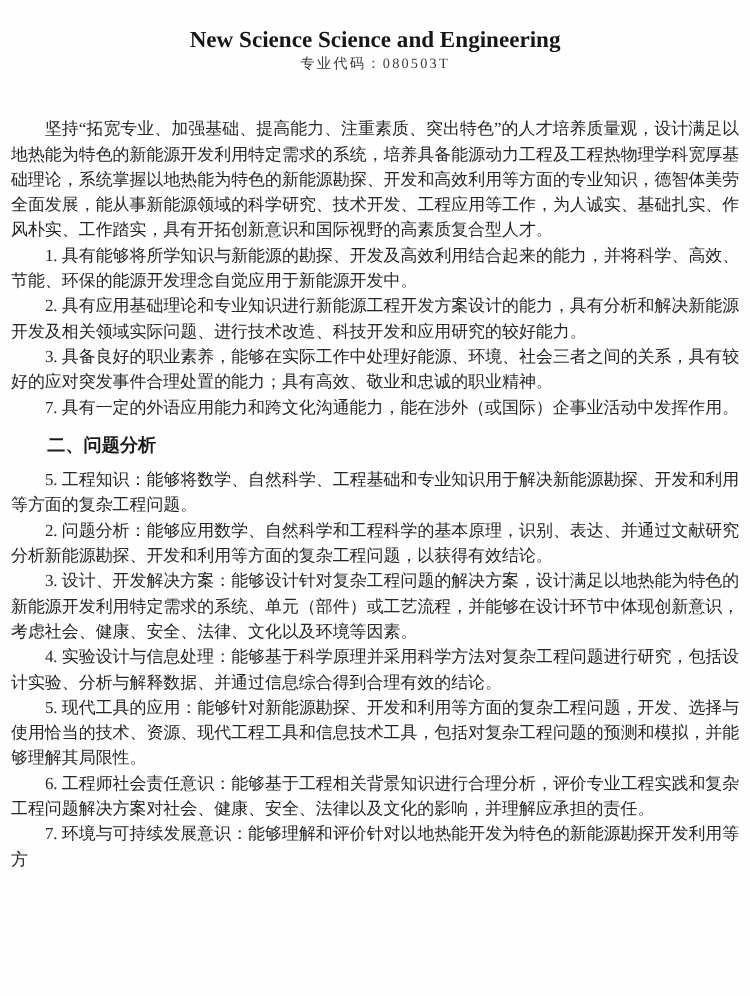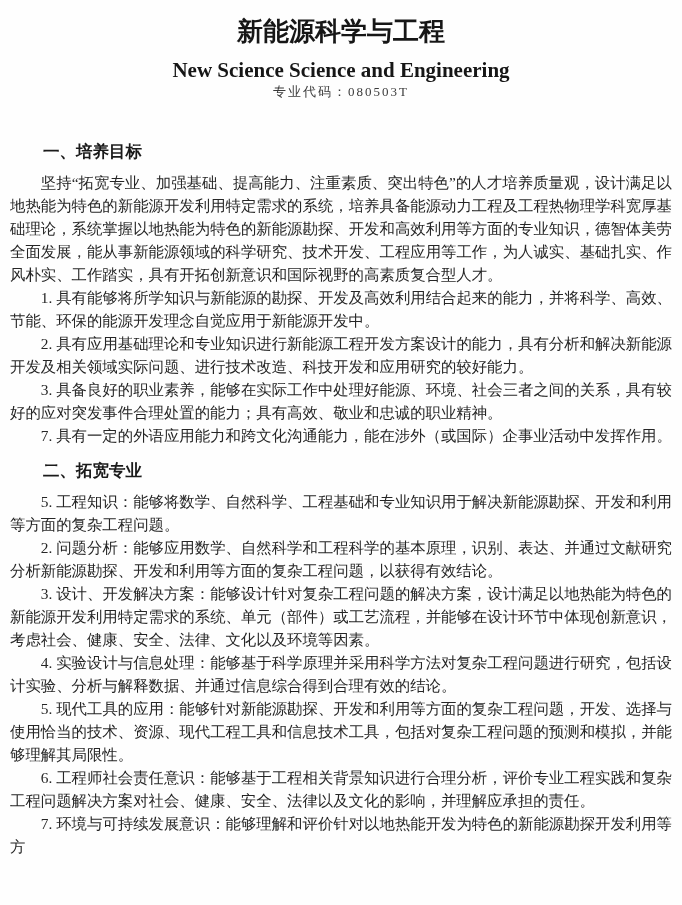--- a/index.html
+++ b/index.html
@@ -69,35 +69,33 @@
     margin: 0;
     text-indent: 2em;
   }
 </style>
 </head>
 <body>
 
 <div class="page">
 
   <div class="doc-header">
-    <h1 class="title-zh">新能源科学与工程</h1>
     <div class="title-en">New Science Science and Engineering</div>
     <div class="major-code">专业代码：080503T</div>
   </div>
 
   <div class="content">
 
-    <h2 class="section-heading first">一、培养目标</h2>
     <p>坚持“拓宽专业、加强基础、提高能力、注重素质、突出特色”的人才培养质量观，设计满足以地热能为特色的新能源开发利用特定需求的系统，培养具备能源动力工程及工程热物理学科宽厚基础理论，系统掌握以地热能为特色的新能源勘探、开发和高效利用等方面的专业知识，德智体美劳全面发展，能从事新能源领域的科学研究、技术开发、工程应用等工作，为人诚实、基础扎实、作风朴实、工作踏实，具有开拓创新意识和国际视野的高素质复合型人才。</p>
     <p>1. 具有能够将所学知识与新能源的勘探、开发及高效利用结合起来的能力，并将科学、高效、节能、环保的能源开发理念自觉应用于新能源开发中。</p>
     <p>2. 具有应用基础理论和专业知识进行新能源工程开发方案设计的能力，具有分析和解决新能源开发及相关领域实际问题、进行技术改造、科技开发和应用研究的较好能力。</p>
     <p>3. 具备良好的职业素养，能够在实际工作中处理好能源、环境、社会三者之间的关系，具有较好的应对突发事件合理处置的能力；具有高效、敬业和忠诚的职业精神。</p>
     <p>7. 具有一定的外语应用能力和跨文化沟通能力，能在涉外（或国际）企事业活动中发挥作用。</p>
 
-    <h2 class="section-heading">二、拓宽专业</h2>
+    <h2 class="section-heading">二、问题分析</h2>
     <p>5. 工程知识：能够将数学、自然科学、工程基础和专业知识用于解决新能源勘探、开发和利用等方面的复杂工程问题。</p>
     <p>2. 问题分析：能够应用数学、自然科学和工程科学的基本原理，识别、表达、并通过文献研究分析新能源勘探、开发和利用等方面的复杂工程问题，以获得有效结论。</p>
     <p>3. 设计、开发解决方案：能够设计针对复杂工程问题的解决方案，设计满足以地热能为特色的新能源开发利用特定需求的系统、单元（部件）或工艺流程，并能够在设计环节中体现创新意识，考虑社会、健康、安全、法律、文化以及环境等因素。</p>
     <p>4. 实验设计与信息处理：能够基于科学原理并采用科学方法对复杂工程问题进行研究，包括设计实验、分析与解释数据、并通过信息综合得到合理有效的结论。</p>
     <p>5. 现代工具的应用：能够针对新能源勘探、开发和利用等方面的复杂工程问题，开发、选择与使用恰当的技术、资源、现代工程工具和信息技术工具，包括对复杂工程问题的预测和模拟，并能够理解其局限性。</p>
     <p>6. 工程师社会责任意识：能够基于工程相关背景知识进行合理分析，评价专业工程实践和复杂工程问题解决方案对社会、健康、安全、法律以及文化的影响，并理解应承担的责任。</p>
     <p>7. 环境与可持续发展意识：能够理解和评价针对以地热能开发为特色的新能源勘探开发利用等方</p>
 
   </div>
 

